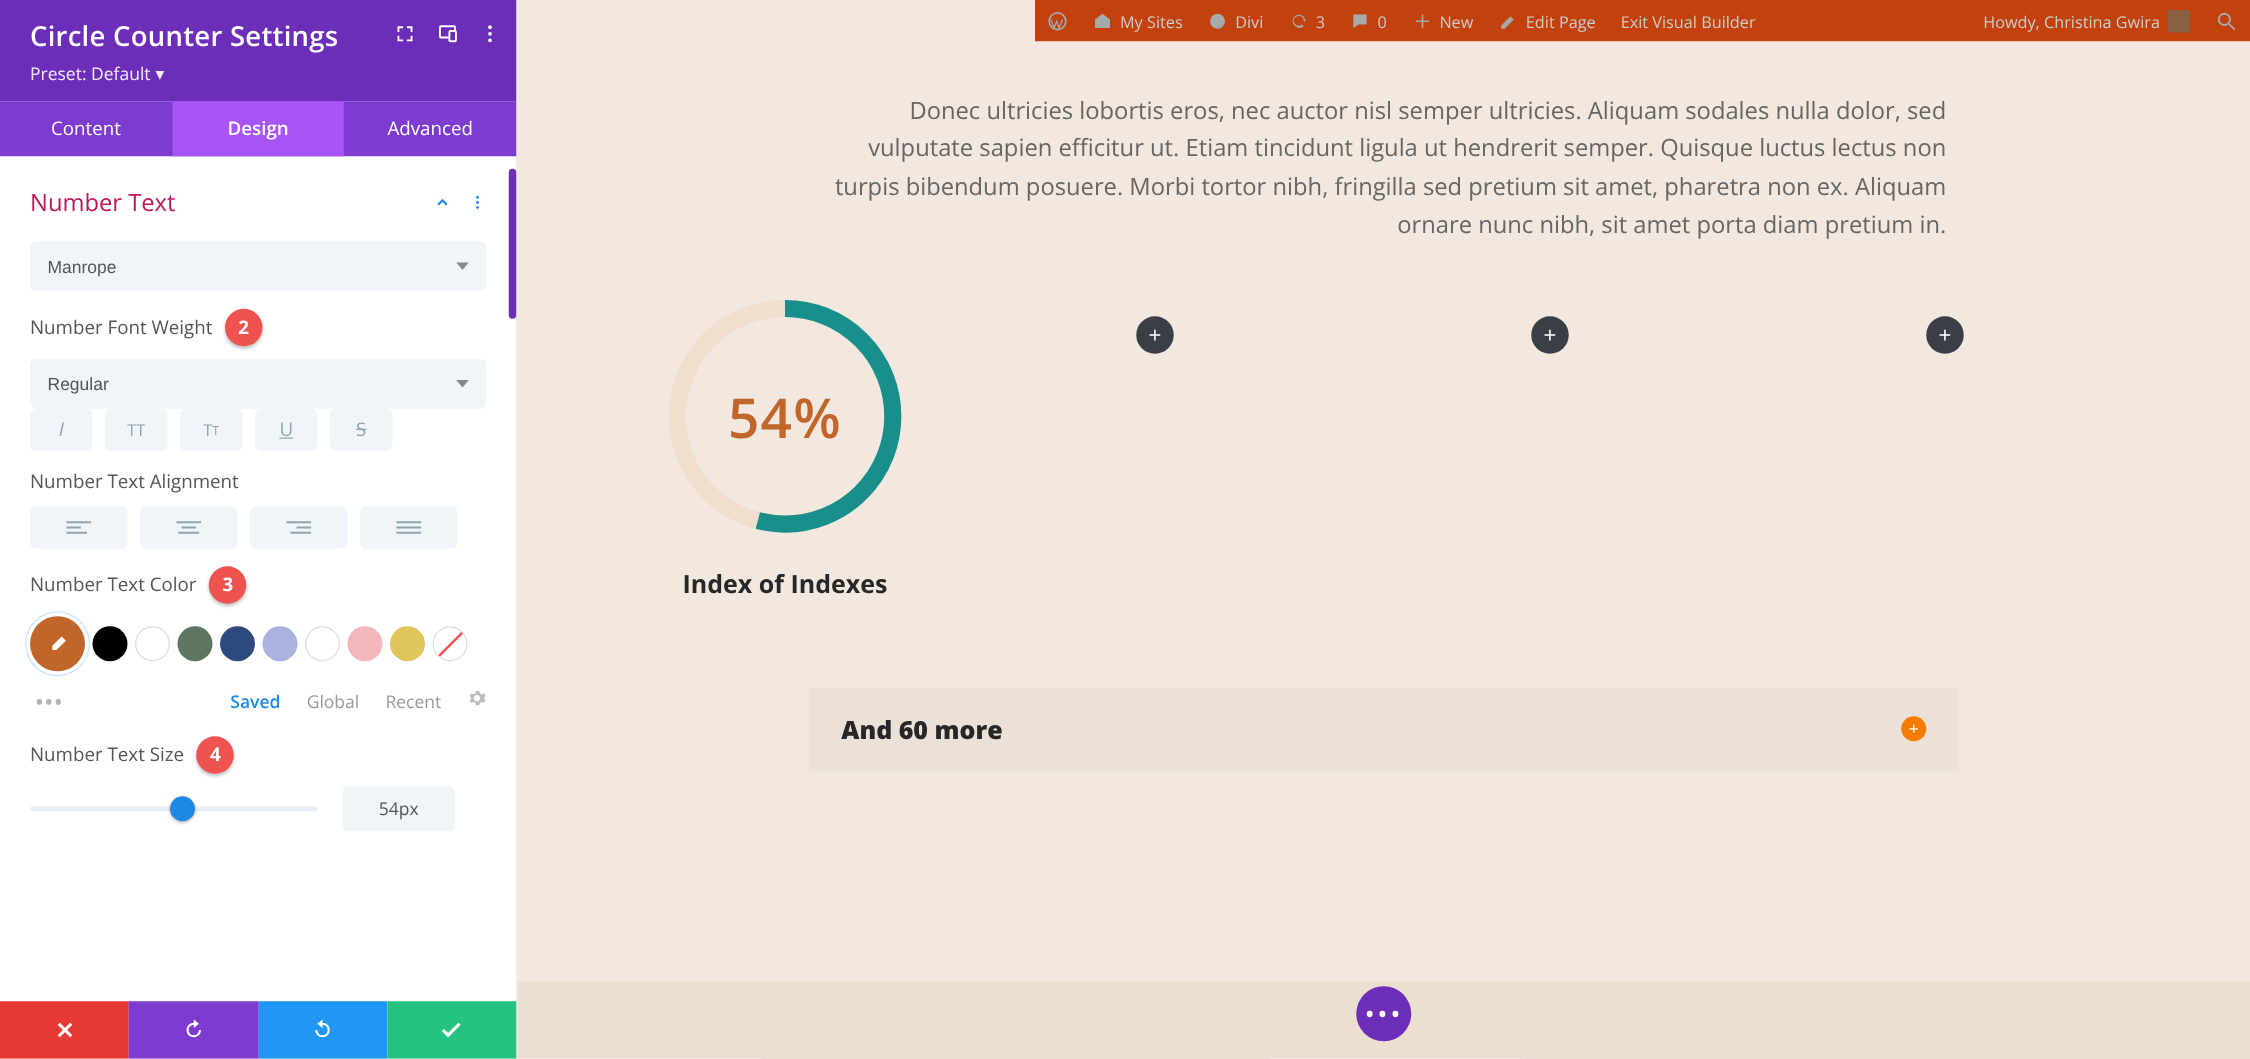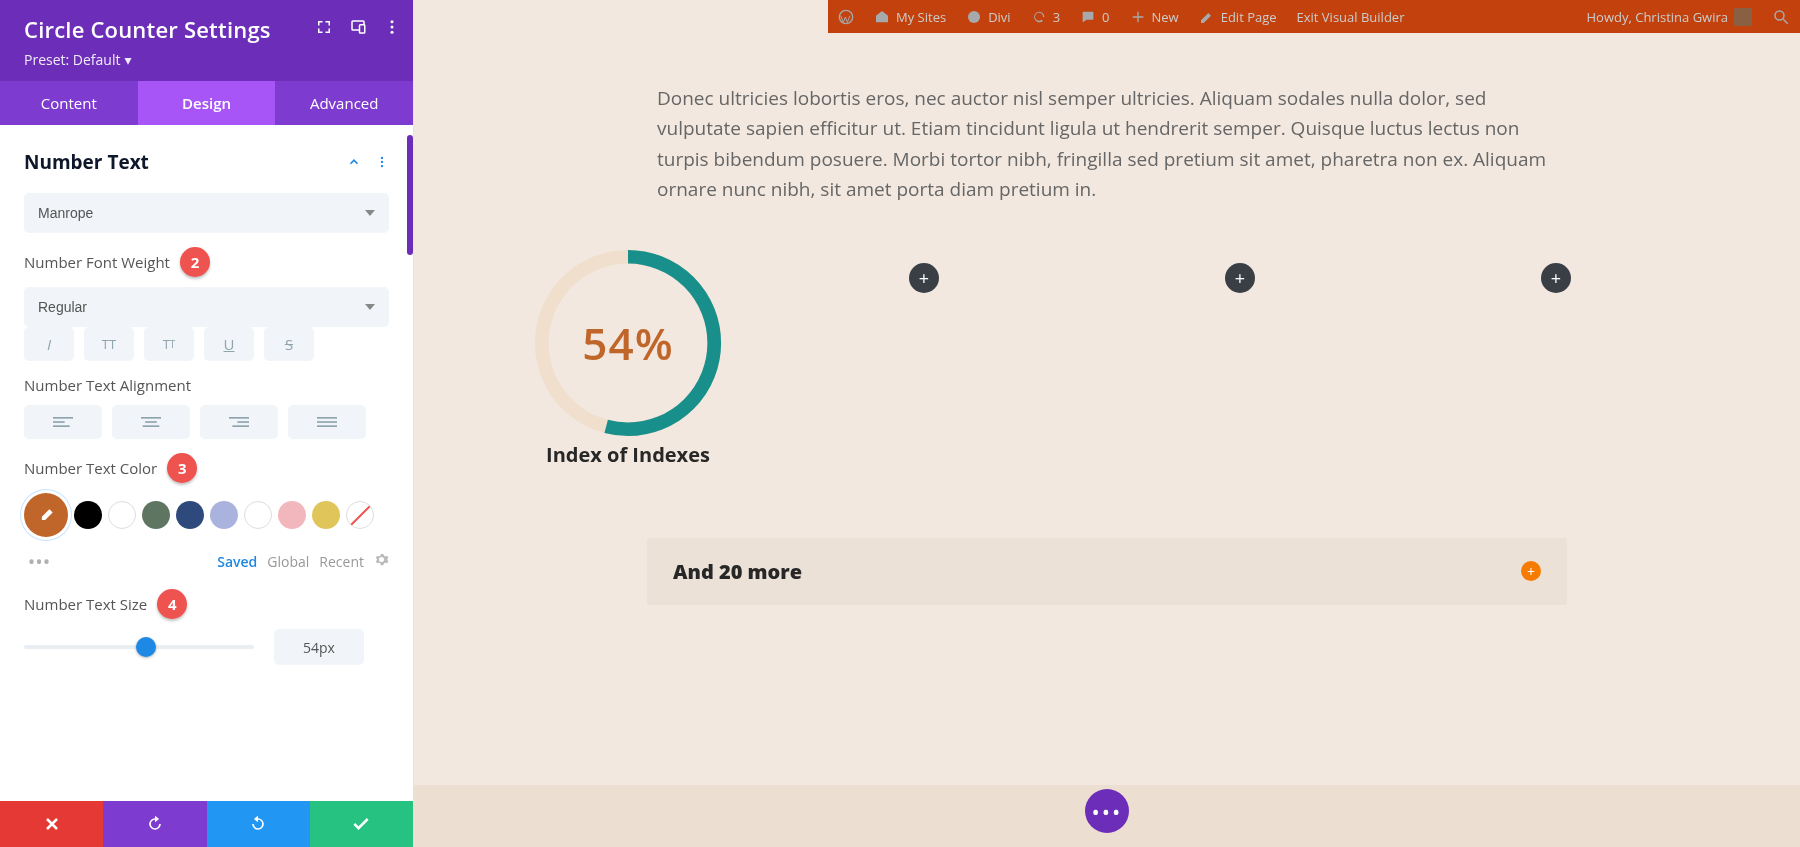--- a/index.html
+++ b/index.html
@@ -20,21 +20,21 @@
   #divi-title{font-size:22px;font-weight:600;letter-spacing:.2px}
   #divi-preset{font-size:14px;margin-top:6px;opacity:.9;display:flex;align-items:center;gap:4px;cursor:pointer}
   #divi-header-actions{position:absolute;right:12px;top:18px;display:flex;gap:16px}
   #divi-header-actions svg{width:18px;height:18px;fill:#fff;cursor:pointer}
 
   #divi-tabs{display:flex;background:#7e3bd0;height:44px}
   #divi-tabs .tab{flex:1;display:flex;align-items:center;justify-content:center;font-size:15px;color:#fff;cursor:pointer}
   #divi-tabs .tab.active{background:#a855f7;font-weight:600}
 
   #divi-body{flex:1;overflow-y:auto;padding:18px 24px 12px}
-  .group-title{color:#0f172a;font-size:19px;font-weight:700;margin:6px 0 18px;display:flex;align-items:center}
+  .group-title{color:#be185d;font-size:19px;font-weight:400;margin:6px 0 18px;display:flex;align-items:center}
   .group-actions{margin-left:auto;display:flex;gap:14px;color:#1e88e5}
   .group-actions svg{width:14px;height:14px;fill:#1e88e5;cursor:pointer}
 
   .field-label{font-size:15px;color:#555;font-weight:500;margin:14px 0 10px;display:flex;align-items:center;gap:10px}
   .anno{width:30px;height:30px;border-radius:50%;background:#ef5350;color:#fff;display:inline-flex;align-items:center;justify-content:center;font-size:15px;font-weight:700;box-shadow:0 2px 3px rgba(0,0,0,.25)}
 
   .select{width:100%;height:40px;border-radius:5px;background:#f1f5f9;border:none;font-size:14px;color:#555;padding:0 14px;appearance:none;position:relative}
   .select-wrap{position:relative}
   .select-wrap:after{content:"";position:absolute;right:14px;top:50%;transform:translateY(-50%);border-left:5px solid transparent;border-right:5px solid transparent;border-top:6px solid #888}
   .select-wrap:before{content:"";position:absolute;right:14px;top:50%;transform:translateY(-10px);border-left:5px solid transparent;border-right:5px solid transparent;border-bottom:6px solid #888}
@@ -46,21 +46,21 @@
 
   .swatches{display:flex;gap:6px;flex-wrap:wrap;align-items:center}
   .swatch{width:28px;height:28px;border-radius:50%;cursor:pointer}
   .swatch.picker{width:44px;height:44px;background:#c0662a;box-shadow:0 0 0 3px #fff,0 0 0 4px #c8e4ff}
   .swatch.picker svg{width:20px;height:20px;fill:#fff}
   .swatch.more{width:30px;display:flex;align-items:center;justify-content:center;color:#b0b0b0;font-size:20px}
   .swatch.none{background:#fff;border:1px solid #ddd;position:relative;overflow:hidden}
   .swatch.none:after{content:"";position:absolute;width:200%;height:2px;background:#ef5350;top:50%;left:-50%;transform:rotate(-45deg)}
 
   .palette-row{display:flex;align-items:center;margin-top:10px}
-  .palette-tabs{margin-left:auto;display:flex;gap:10px;font-size:14px;color:#999;align-items:center}
+  .palette-tabs{margin-left:auto;display:flex;gap:21px;font-size:14px;color:#999;align-items:center}
   .palette-tabs .pt.active{color:#1e88e5;font-weight:600}
   .palette-tabs svg{width:15px;height:15px;fill:#bbb}
 
   .slider-row{display:flex;align-items:center;gap:20px;margin-top:8px}
   .slider-track{flex:0 0 230px;height:4px;background:#e9eef2;border-radius:2px;position:relative;cursor:pointer}
   .slider-thumb{position:absolute;width:20px;height:20px;border-radius:50%;background:#29c4a9;top:-8px;left:112px;box-shadow:0 1px 3px rgba(0,0,0,.3);background:#1e88e5}
   .slider-val{width:90px;height:36px;border-radius:5px;background:#f1f5f9;display:flex;align-items:center;justify-content:center;font-size:14px;color:#555}
 
   
   #divi-actions{display:flex;height:46px}
@@ -70,27 +70,27 @@
   .abtn.undo{background:#7e3bd0}
   .abtn.redo{background:#2196f3}
   .abtn.save{background:#26c281}
 
   
   .panel-scroll{position:absolute;right:0;top:135px;width:6px;height:120px;background:#6c2eb9;border-radius:3px}
 
   
   #preview{flex:1;height:100%;padding-top:33px;background:#f2e8df;overflow:hidden;position:relative}
   #preview-inner{padding:36px 86px 0}
-  .lorem{color:#666;font-size:19px;line-height:1.6;text-align:left;max-width:900px;margin:14px auto 40px}
+  .lorem{color:#666;font-size:19px;line-height:1.6;text-align:right;max-width:900px;margin:4px auto 40px}
   .counters-row{display:flex;gap:40px;padding-left:30px}
   .counter-col{flex:0 0 auto;display:flex;flex-direction:column;align-items:center}
   .circle-wrap{width:196px;height:196px;position:relative}
   .circle-wrap svg{width:196px;height:196px;transform:rotate(-90deg)}
   .circle-num{position:absolute;left:0;top:0;width:100%;height:100%;display:flex;align-items:center;justify-content:center;font-size:44px;font-weight:600;color:#c0662a;letter-spacing:1px}
-  .circle-label{font-size:20px;font-weight:700;color:#272727;}
+  .circle-label{font-size:20px;font-weight:700;color:#272727;margin-top:22px}
 
   .add-circle{width:30px;height:30px;border-radius:50%;background:#3a3f46;color:#fff;display:flex;align-items:center;justify-content:center;font-size:18px;cursor:pointer;margin-top:10px}
 
   .accordion-bar{margin:70px auto 0;max-width:920px;background:#ece1d7;border-radius:2px;padding:20px 26px;display:flex;align-items:center}
   .accordion-bar .title{font-size:20px;font-weight:800;color:#272727}
   .accordion-bar .plus{margin-left:auto;width:20px;height:20px;border-radius:50%;background:#f57c00;color:#fff;display:flex;align-items:center;justify-content:center;font-size:14px}
 
   .page-fab{position:absolute;left:50%;transform:translateX(-50%);bottom:14px;width:44px;height:44px;border-radius:50%;background:#6c2eb9;color:#fff;display:flex;align-items:center;justify-content:center;font-size:22px;letter-spacing:2px;cursor:pointer}
 
   .bottom-strip{position:absolute;left:0;right:0;bottom:0;height:62px;background:#ecded0}
@@ -353,21 +353,21 @@
         </div>
 
         <div style="flex:1;display:flex;justify-content:space-around;padding-top:8px">
           <div class="add-circle">+</div>
           <div class="add-circle">+</div>
           <div class="add-circle">+</div>
         </div>
       </div>
 
       <div class="accordion-bar">
-        <span class="title">And 20 more</span>
+        <span class="title">And 60 more</span>
         <span class="plus">+</span>
       </div>
     </div>
 
     <div class="bottom-strip"></div>
     <div class="page-fab">•••</div>
   </div>
 </div>
 
 </body></html>

